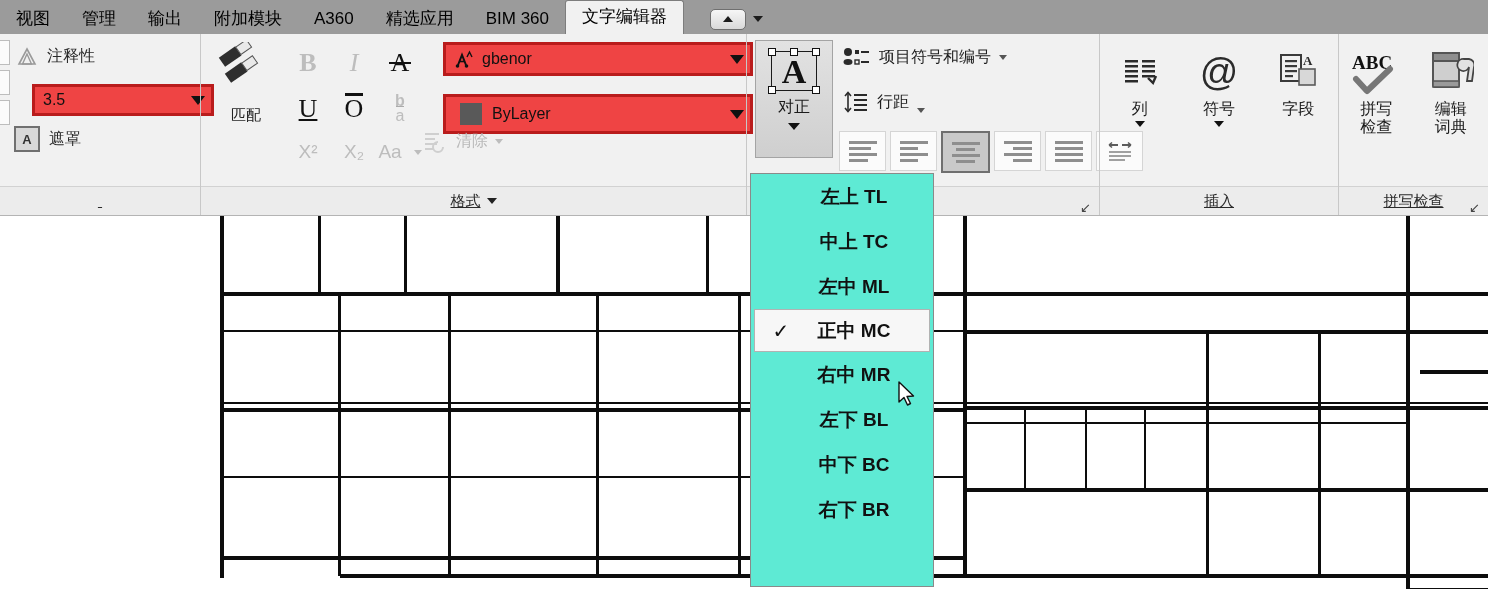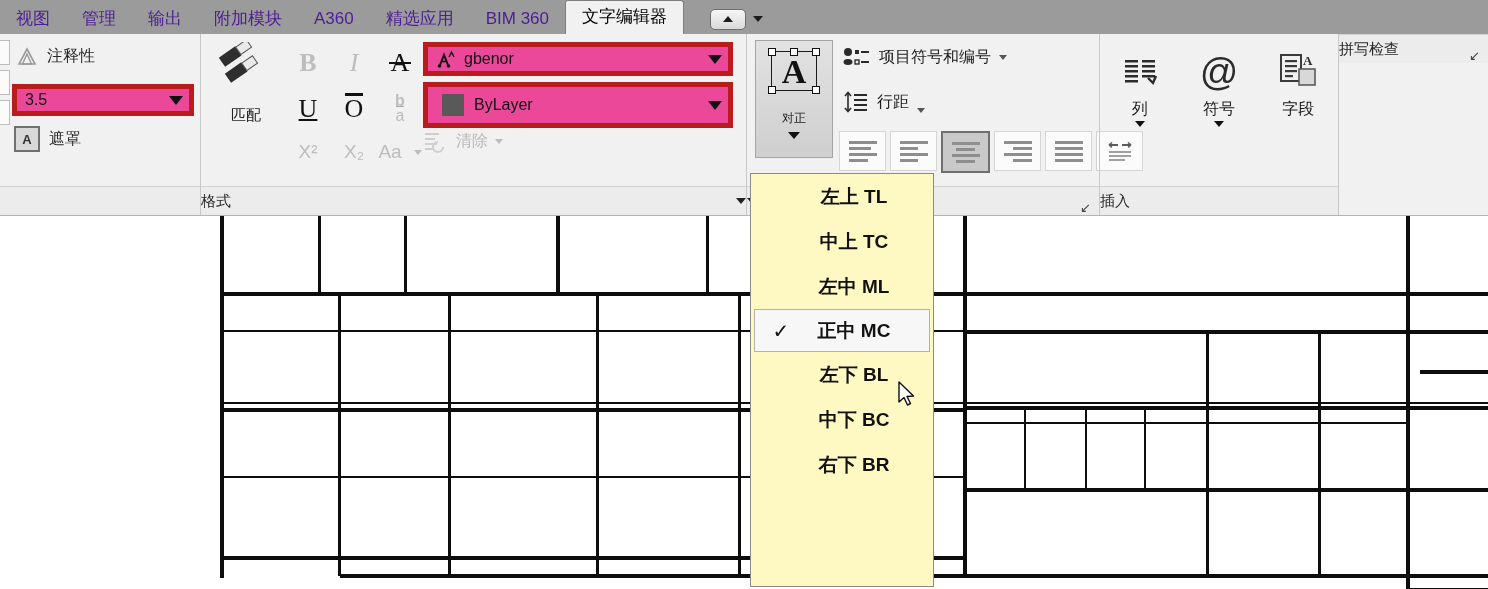--- a/index.html
+++ b/index.html
@@ -14,21 +14,21 @@
   
   .tabbar{
     position:absolute;left:0;top:0;width:1488px;height:34px;
     background:#9b9b9b;
     border-bottom:1px solid #8a8a8a;
     display:flex;align-items:flex-end;
   }
   .tab{
     height:30px;line-height:30px;
     padding:0 16px;
-    font-size:17px;color:#4c1d95;
+    font-size:17px;color:#000000;
     white-space:nowrap;cursor:default;
   }
   .tab.active{
     background:#f1f1f1;
     border:1px solid #7d7d7d;
     border-bottom:none;
     height:33px;line-height:32px;
     border-radius:3px 3px 0 0;
     margin-bottom:0px;
     color:#000;
@@ -51,40 +51,41 @@
     border-bottom:1px solid #b4b4b4;
     display:flex;
   }
   .panel{position:relative;height:181px;display:flex;flex-direction:column;}
   .panel + .panel{border-left:1px solid #c8c8c8;}
   .panel-body{flex:1;position:relative;}
   .panel-label{
     height:28px;line-height:28px;text-align:center;
     font-size:15px;color:#2a2a2a;
     background:#ececec;border-top:1px solid #d2d2d2;
-    display:flex;align-items:center;justify-content:space-between;gap:6px;
+    display:flex;align-items:center;justify-content:center;gap:6px;
     position:relative;
+    text-decoration:underline;
   }
   .panel-label .lbl-caret{width:0;height:0;border-left:5px solid transparent;border-right:5px solid transparent;border-top:6px solid #222;}
   .panel-label .dialog-launcher{
     position:absolute;right:8px;top:7px;font-size:13px;color:#444;
     transform:scaleX(-1) rotate(0deg);
   }
 
   
   .p-styles{width:200px;}
   .stack-mini{position:absolute;left:0;top:6px;width:10px;}
   .mini-box{width:9px;height:23px;border:1px solid #bdbdbd;background:#fbfbfb;margin-bottom:5px;border-left:none;}
   .anno-row{position:absolute;left:16px;top:12px;display:flex;align-items:center;gap:9px;}
   .anno-label{font-size:16px;color:#2a2a2a;}
   .combo{
     box-sizing:border-box;
-    border:5px solid #b91c1c;background:#ec4899;
+    border:3px solid #b91c1c;background:#ef4444;
     display:flex;align-items:center;
-    font-size:16px;color:#111;
+    font-size:16px;color:#111;margin-left:20px;
   }
   .combo .val{flex:1;padding-left:8px;overflow:hidden;white-space:nowrap;}
   .combo .arr{width:26px;display:flex;align-items:center;justify-content:center;}
   .height-combo{position:absolute;left:12px;top:50px;width:182px;height:32px;}
   .mask-row{position:absolute;left:14px;top:92px;display:flex;align-items:center;gap:9px;}
   .mask-ico{
     width:22px;height:22px;border:2px solid #707070;background:#d8d8d8;
     display:flex;align-items:center;justify-content:center;font-size:13px;font-weight:bold;color:#333;
   }
 
@@ -95,40 +96,40 @@
   .fmt-icons{position:absolute;left:84px;top:6px;width:140px;}
   .fmt-row{display:flex;height:46px;align-items:center;}
   .fmt-btn{
     width:46px;height:44px;display:flex;align-items:center;justify-content:center;
     font-size:26px;color:#111;
   }
   .fmt-btn.dim{color:#bdbdbd;}
   .fmt-btn.small{font-size:19px;}
   .fmt-btn.tiny{font-size:16px;}
   .font-combo{position:absolute;left:222px;top:8px;width:310px;height:34px;}
-  .color-combo{position:absolute;left:222px;top:48px;width:310px;height:46px;justify-content:flex-end;}
+  .color-combo{position:absolute;left:222px;top:60px;width:310px;height:40px;justify-content:flex-end;}
   .swatch{width:22px;height:22px;background:#595959;margin-left:14px;margin-right:10px;}
   .clear-row{position:absolute;left:222px;top:95px;display:flex;align-items:center;gap:7px;color:#b9b9b9;font-size:16px;}
   .caret-sm{width:0;height:0;border-left:4px solid transparent;border-right:4px solid transparent;border-top:5px solid #555;}
   .caret-sm.dim{border-top-color:#bdbdbd;}
 
   
   .p-para{width:352px;}
   .justify-btn{
     position:absolute;left:8px;top:6px;width:78px;height:118px;
     background:linear-gradient(#e2e2e2,#cfcfcf);
     border:1px solid #a4a4a4;
     display:flex;flex-direction:column;align-items:center;justify-content:flex-start;
     padding-top:6px;box-sizing:border-box;
   }
   .just-glyph{position:relative;width:50px;height:50px;display:flex;align-items:center;justify-content:center;}
   .just-glyph .frame{position:absolute;inset:4px 2px 6px 2px;border:1.5px solid #1a1a1a;}
   .just-glyph .A{font-size:34px;font-weight:bold;font-family:"Liberation Serif",serif;color:#111;line-height:1;}
   .grip{position:absolute;width:6px;height:6px;background:#fff;border:1.5px solid #111;}
-  .just-label{font-size:12px;color:#1b1b1b;margin-top:13px;}
+  .just-label{font-size:16px;color:#1b1b1b;margin-top:0;}
   .bullets-row{position:absolute;left:96px;top:12px;display:flex;align-items:center;gap:8px;font-size:16px;color:#1d1d1d;}
   .line-row{position:absolute;left:96px;top:57px;display:flex;align-items:flex-end;gap:8px;font-size:16px;color:#1d1d1d;}
   .align-strip{position:absolute;left:92px;top:97px;display:flex;gap:4px;}
   .align-btn{
     width:45px;height:38px;border:1px solid #d5d5d5;background:#fbfbfb;
     display:flex;align-items:center;justify-content:center;
   }
   .align-btn.sel{border:2px solid #6f6f6f;background:#c9c9c9;}
   .al-lines{width:28px;}
   .al-lines i{display:block;height:3px;background:#8e8e8e;margin:3px 0;}
@@ -148,21 +149,21 @@
   .canvas{
     position:absolute;left:0;top:216px;width:1488px;height:373px;
     background:#ffffff;overflow:hidden;
   }
   .vl{position:absolute;background:#0d0d0d;}
   .hl{position:absolute;background:#0d0d0d;}
 
   
   .menu{
     position:absolute;left:750px;top:173px;width:184px;height:414px;
-    background:#fef9c3;border:1px solid #8a8a8a;box-sizing:border-box;
+    background:#5eead4;border:1px solid #8a8a8a;box-sizing:border-box;
     z-index:50;
   }
   .menu-item{
     height:45px;display:flex;align-items:center;
     font-size:19px;font-weight:bold;color:#111;
     padding-left:6px;box-sizing:border-box;
   }
   .menu-item .chk{width:40px;text-align:center;font-size:20px;color:#111;}
   .menu-item .mtxt{flex:1;text-align:center;padding-right:22px;}
   .menu-item.sel{
@@ -460,20 +461,47 @@
             <div class="big-lbl">字段</div>
           </div>
         </div>
       </div>
       <div class="panel-label">
         <span>插入</span>
       </div>
     </div>
 
     <div class="panel p-spell">
+      <div class="panel-body">
+        <div class="sp-items">
+          <div class="big-btn">
+            <div class="big-ico">
+              <svg width="52" height="46" viewBox="0 0 52 46">
+                <text x="2" y="20" font-size="19" font-family="Liberation Serif, serif" font-weight="bold" fill="#111">ABC</text>
+                <path d="M6 30 L17 42 L40 20" stroke="#777" stroke-width="6" fill="none" stroke-linecap="round" stroke-linejoin="round"></path>
+              </svg>
+            </div>
+            <div class="big-lbl">拼写</div>
+            <div class="big-lbl">检查</div>
+          </div>
+
+          <div class="big-btn">
+            <div class="big-ico">
+              <svg width="46" height="46" viewBox="0 0 46 46">
+                <rect x="5" y="4" width="26" height="34" rx="2" fill="#cfcfcf" stroke="#555" stroke-width="2"></rect>
+                <rect x="5" y="4" width="26" height="8" fill="#8f8f8f" stroke="#555" stroke-width="2"></rect>
+                <rect x="5" y="32" width="26" height="6" fill="#9a9a9a" stroke="#555" stroke-width="1.5"></rect>
+                <path d="M36 10 a6 6 0 1 0 5 8 l-2 14 h5 l2-14 a6 6 0 0 0 -5 -8 z" fill="#e2e2e2" stroke="#444" stroke-width="1.8"></path>
+              </svg>
+            </div>
+            <div class="big-lbl">编辑</div>
+            <div class="big-lbl">词典</div>
+          </div>
+        </div>
+      </div>
       <div class="panel-label">
         <span>拼写检查</span>
         <span class="dialog-launcher">↘</span>
       </div>
     </div>
   </div>
 
   <div class="canvas">
 
     <div class="hl" style="left:220px;top:76px;width:1268px;height:4px;"></div>
@@ -523,20 +551,24 @@
     <div class="menu-item">
       <span class="chk"></span>
       <span class="mtxt">左中 ML</span>
     </div>
     <div class="menu-item sel">
       <span class="chk">✓</span>
       <span class="mtxt">正中 MC</span>
     </div>
     <div class="menu-item">
       <span class="chk"></span>
+      <span class="mtxt">右中 MR</span>
+    </div>
+    <div class="menu-item">
+      <span class="chk"></span>
       <span class="mtxt">左下 BL</span>
     </div>
     <div class="menu-item">
       <span class="chk"></span>
       <span class="mtxt">中下 BC</span>
     </div>
     <div class="menu-item">
       <span class="chk"></span>
       <span class="mtxt">右下 BR</span>
     </div>

